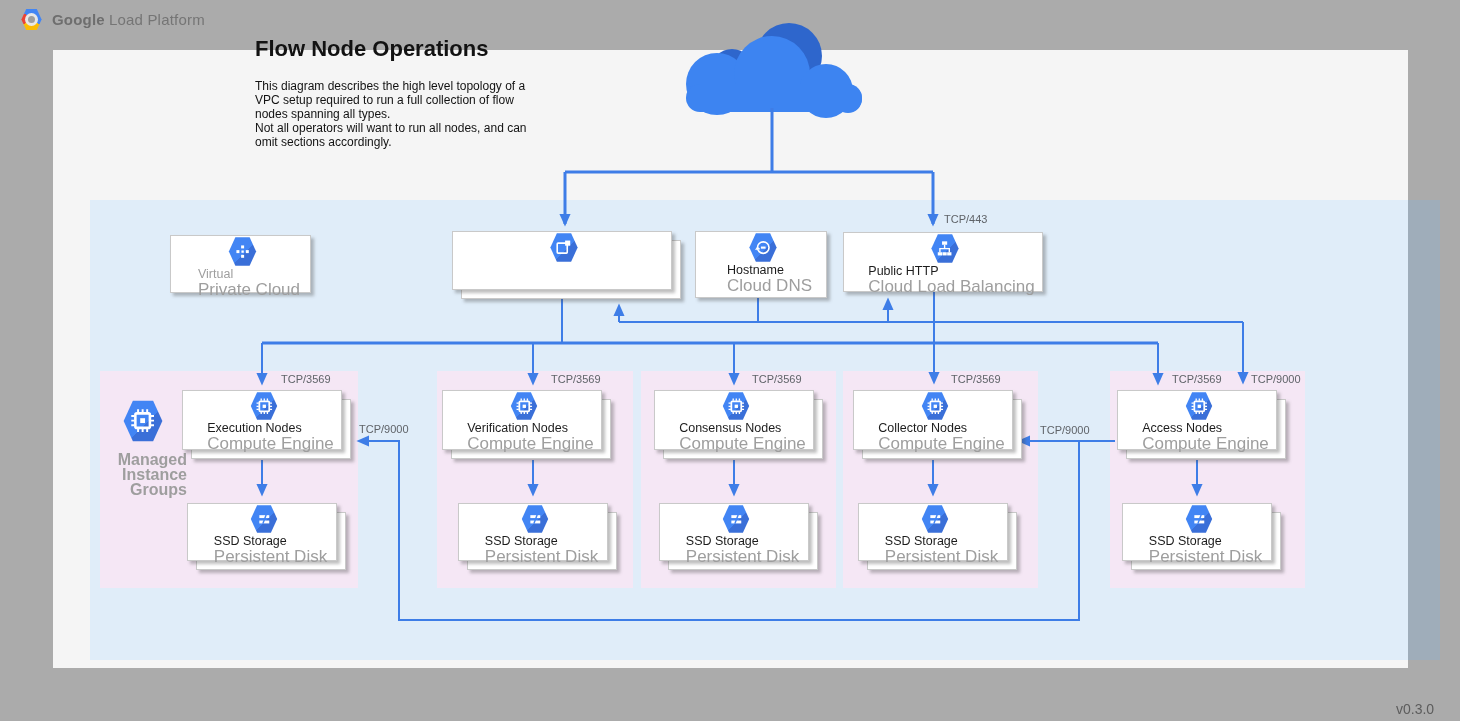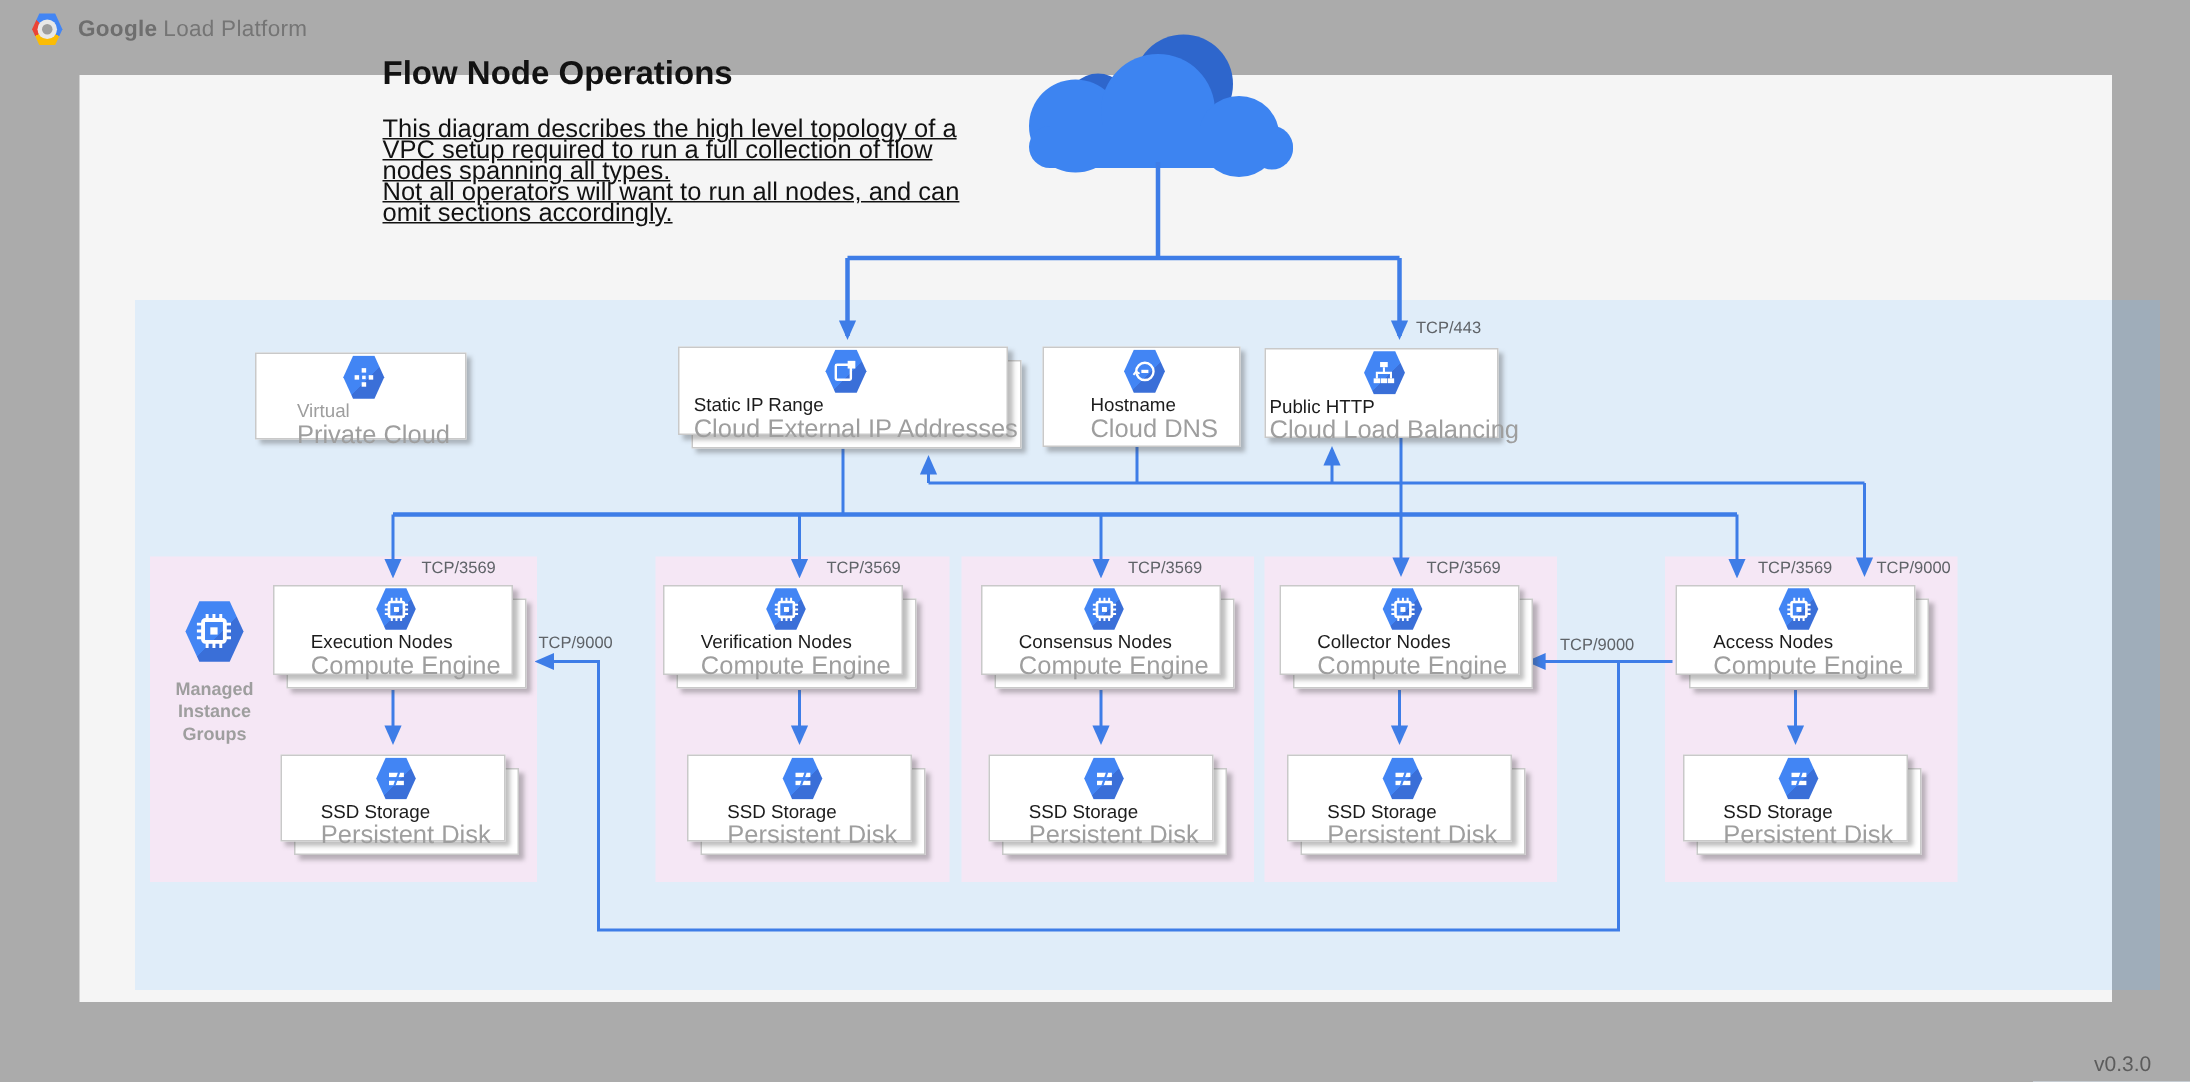--- a/index.html
+++ b/index.html
@@ -19,42 +19,42 @@
   .logo{width:23px;height:23px;clip-path:polygon(6% 50%,27% 4%,73% 4%,94% 50%,73% 96%,27% 96%);
         background:conic-gradient(from -120deg,#EA4335 0deg 70deg,#4285F4 70deg 240deg,#FBBC05 240deg 360deg);
         position:relative;}
   .logo-inner{position:absolute;left:5px;top:5px;width:13px;height:13px;border-radius:50%;background:#E8E8E8;}
   .logo-dot{position:absolute;left:8px;top:8px;width:7px;height:7px;border-radius:50%;background:#9E9E9E;}
   .brand-text{margin-left:9px;font-size:15px;color:#757575;letter-spacing:0.2px;}
   .brand-text b{color:#6E6E6E;}
   .brand-rest{margin-left:4px;}
   
   .title{left:255px;top:36px;font-size:22px;font-weight:bold;color:#121212;}
-  .desc{left:255px;top:79px;font-size:17px;line-height:14px;color:#121212;white-space:pre-line;text-decoration:underline;}
+  .desc{left:255px;top:79px;font-size:12px;line-height:14px;color:#121212;white-space:pre-line;}
   .version{left:1396px;top:701px;font-size:14px;color:#5C5C5C;}
   
   .card{background:#FFFFFF;border:1px solid #C9C9C9;box-shadow:3px 3px 3px rgba(70,70,70,0.35);
         display:flex;align-items:center;padding:0 8px 0 12px;box-sizing:border-box;flex-direction:column;}
   .stack .back{position:absolute;left:9px;top:9px;width:100%;height:100%;background:#fff;
                border:1px solid #C9C9C9;box-shadow:3px 3px 3px rgba(70,70,70,0.35);box-sizing:border-box;}
   .stack .card{position:absolute;left:0;top:0;width:100%;height:100%;}
   .ct{margin-left:13px;}
   .t1{font-size:12.5px;line-height:15px;color:#1C1C1C;white-space:nowrap;}
   .t2{font-size:17px;line-height:15px;color:#9E9E9E;white-space:nowrap;}
   .t1.muted{color:#9E9E9E;}
   
   .hex{clip-path:polygon(6% 50%,27% 4%,73% 4%,94% 50%,73% 96%,27% 96%);
        background:linear-gradient(135deg,#4285F4 56%,#3A6FD8 56%);
        display:flex;align-items:center;justify-content:center;flex:0 0 auto;}
   .hex svg{width:62%;height:62%;}
   .hex31{width:31px;height:31px;}
   .hex30{width:30px;height:30px;}
   .hex44{width:44px;height:44px;}
   
-  .mig-label{left:99px;top:452px;width:88px;text-align:center;font-size:12px;font-weight:bold;
+  .mig-label{left:99px;top:452px;width:88px;text-align:right;font-size:16px;font-weight:bold;
              color:#9E9E9E;line-height:15px;}
   
   .tcp{position:absolute;font-size:11px;color:#5F6368;white-space:nowrap;}
   svg.wires{left:0;top:0;pointer-events:none;}
 </style>
 </head>
 <body>
 
 <div class="abs page"></div>
 
@@ -163,42 +163,38 @@
 
 <div class="abs stack" style="left:452px;top:231px;width:220px;height:59px">
   <div class="back"></div>
   <div class="card">
     <div class="hex hex31">
       <svg viewBox="0 0 18 18">
           <rect x="3" y="4.8" width="9.4" height="9.4" rx="0.8" fill="none" stroke="#fff" stroke-width="1.5"></rect>
           <rect x="10.4" y="2.4" width="4.8" height="4.8" fill="#fff"></rect>
         </svg>
     </div>
-    <div class="ct">
-        <div class="t1">Static IP Range</div>
-        <div class="t2">Cloud External IP Addresses</div>
-      </div>
   </div>
 </div>
 
 <div class="abs card" style="left:695px;top:231px;width:132px;height:67px">
   <div class="hex hex31">
     <svg viewBox="0 0 18 18">
         <circle cx="9.6" cy="9" r="5.4" fill="none" stroke="#fff" stroke-width="1.5"></circle>
         <path d="M4.2 9 l-1.7 2.1 M4.2 9 l2.1 1.5" stroke="#fff" stroke-width="1.2" fill="none"></path>
         <rect x="7.4" y="8" width="4.4" height="2" fill="#fff"></rect>
       </svg>
   </div>
   <div class="ct">
       <div class="t1">Hostname</div>
       <div class="t2">Cloud DNS</div>
     </div>
 </div>
 
-<div class="abs card" style="left:843px;top:232px;width:156px;height:60px">
+<div class="abs card" style="left:843px;top:232px;width:200px;height:60px">
   <div class="hex hex31">
     <svg viewBox="0 0 18 18">
         <path d="M9 5.4 V9 M4.6 12.5 V9 H13.4 V12.5" stroke="#fff" stroke-width="1.3" fill="none"></path>
         <rect x="6.6" y="2.2" width="4.8" height="3.2" fill="#fff"></rect>
         <rect x="2.6" y="12.4" width="4" height="3" fill="#fff"></rect>
         <rect x="7" y="12.4" width="4" height="3" fill="#fff"></rect>
         <rect x="11.4" y="12.4" width="4" height="3" fill="#fff"></rect>
       </svg>
   </div>
   <div class="ct">

